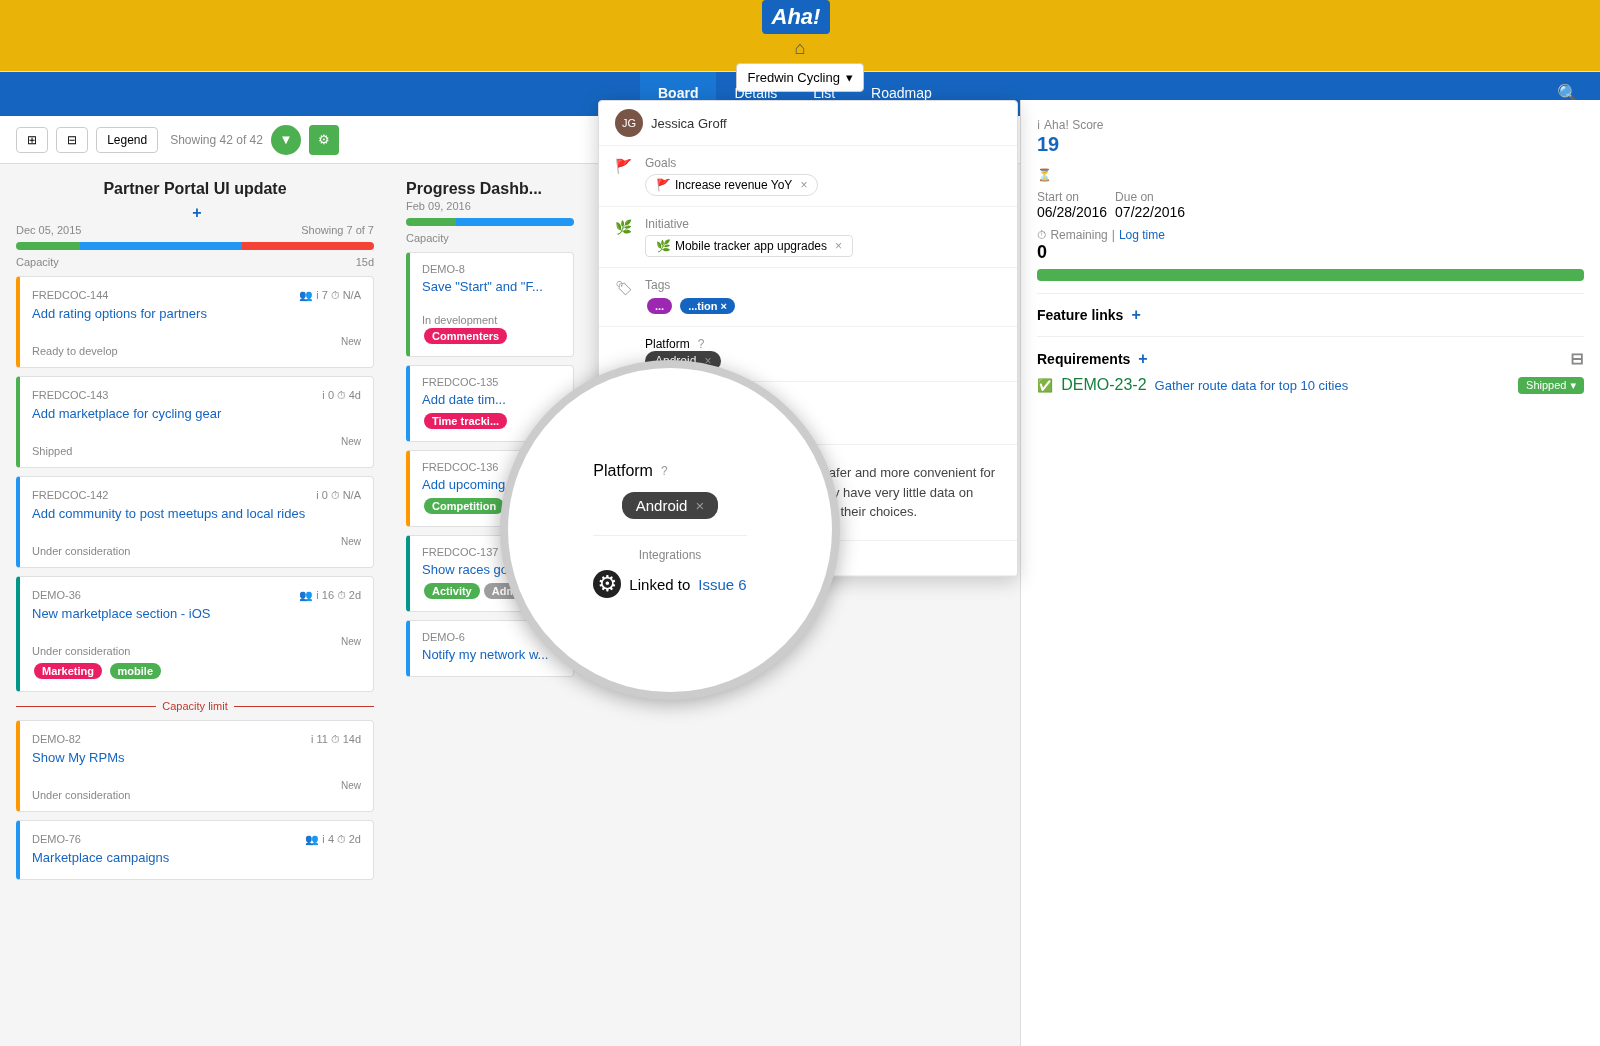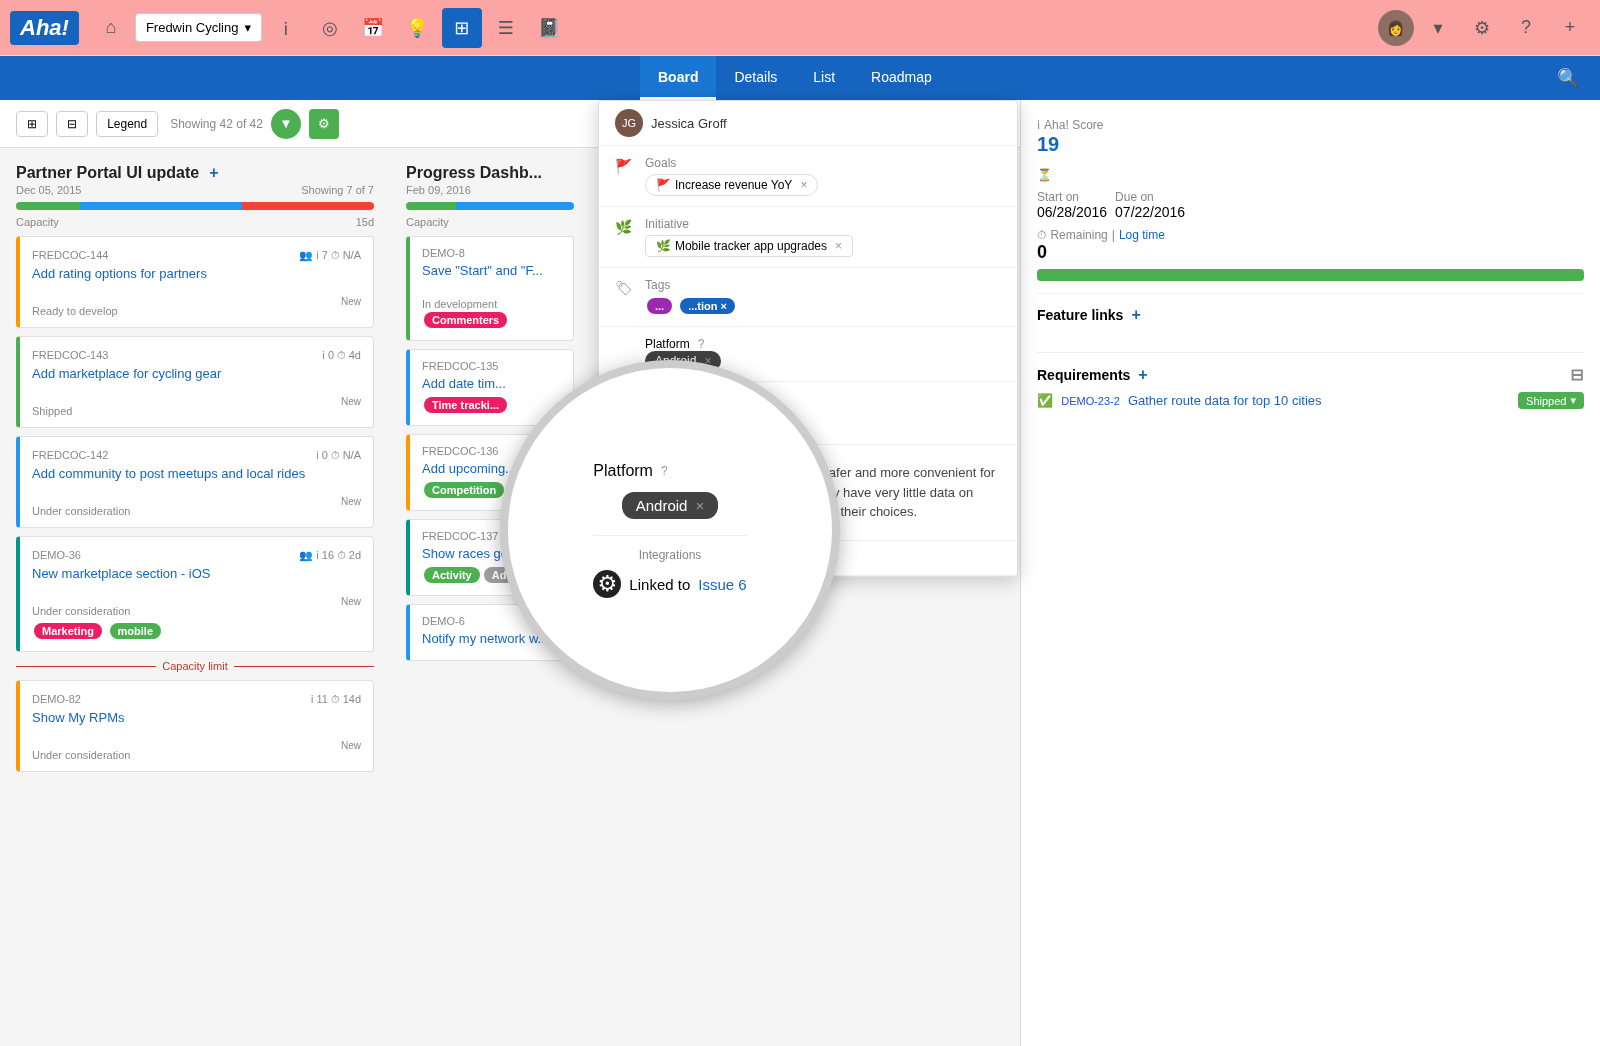--- a/index.html
+++ b/index.html
@@ -1,21 +1,21 @@
 <!DOCTYPE html>
 <html><head>
   <meta charset="utf-8">
   <style>
     * { box-sizing: border-box; margin: 0; padding: 0; }
     body { font-family: -apple-system, BlinkMacSystemFont, 'Segoe UI', Arial, sans-serif; font-size: 13px; background: #f5f5f5; overflow: hidden; width: 1600px; height: 1046px; }
 
     
     .top-nav {
-      display: flex; align-items: center; background: #fca5a5; border-bottom: 1px solid #ddd;
-      height: 56px; padding: 0 10px; gap: 4px;
+      display: flex; align-items: center; background: #eab308; border-bottom: 1px solid #ddd;
+      height: 72px; padding: 0 10px; gap: 4px; flex-direction: column;
     }
     .logo-box {
       background: #1565c0; color: #fff; font-weight: 900; font-size: 22px;
       padding: 4px 10px; border-radius: 4px; margin-right: 8px; font-style: italic;
     }
     .nav-icon-btn {
       width: 40px; height: 40px; display: flex; align-items: center; justify-content: center;
       border-radius: 4px; cursor: pointer; color: #555; font-size: 18px; border: none; background: none;
     }
     .nav-icon-btn.active { background: #1565c0; color: #fff; }
@@ -133,24 +133,24 @@
     .remaining-section { margin: 8px 0; }
     .remaining-label { font-size: 12px; color: #888; display: flex; align-items: center; gap: 4px; }
     .log-time-link { color: #1565c0; cursor: pointer; font-size: 12px; }
     .remaining-value { font-size: 18px; font-weight: 700; }
     .progress-bar-full { height: 12px; background: #4caf50; border-radius: 4px; margin: 6px 0; width: 100%; }
     .feature-links-section { margin: 12px 0; border-top: 1px solid #eee; padding-top: 12px; }
     .section-title { font-size: 14px; font-weight: 700; display: flex; align-items: center; gap: 4px; margin-bottom: 8px; }
     .belongs-to { font-size: 13px; color: #555; }
     .belongs-link { color: #1565c0; font-size: 13px; cursor: pointer; }
     .init-icon-sm { color: #4caf50; font-size: 14px; }
-    .requirements-section { margin: 28px 0; border-top: 1px solid #eee; padding-top: 12px; }
+    .requirements-section { margin: 12px 0; border-top: 1px solid #eee; padding-top: 12px; }
     .req-row { display: flex; align-items: center; gap: 8px; font-size: 13px; margin: 4px 0; }
     .req-check { color: #4caf50; }
-    .req-id { color: #1d4ed8; font-size: 11px; }
+    .req-id { color: #15803d; font-size: 16px; }
     .req-title { color: #1565c0; cursor: pointer; }
     .shipped-badge { background: #4caf50; color: #fff; border-radius: 4px; padding: 2px 8px; font-size: 11px; display: flex; align-items: center; gap: 4px; cursor: pointer; }
     .description-section { font-size: 13px; color: #444; line-height: 1.5; margin: 8px 0; }
     .attach-section { font-size: 12px; color: #1565c0; cursor: pointer; display: flex; align-items: center; gap: 4px; }
 
     
     .jessica-row { padding: 8px 16px; border-bottom: 1px solid #f0f0f0; font-size: 13px; color: #333; display: flex; align-items: center; gap: 8px; }
     .user-avatar-sm { width: 28px; height: 28px; border-radius: 50%; background: #795548; display: inline-flex; align-items: center; justify-content: center; color: #fff; font-size: 11px; }
 
     .add-btn { background: none; border: none; color: #1565c0; cursor: pointer; font-size: 16px; font-weight: 700; margin-left: 4px; }
@@ -201,21 +201,21 @@
   </button>
   <span class="showing-text">Showing 42 of 42</span>
   <div class="filter-btn">▼</div>
   <div class="settings-btn">⚙</div>
 </div>
 
 <div class="main-content">
 
   <div class="board-column" style="overflow-y:auto; width:390px; min-width:390px; padding:16px; background:#f5f5f5;">
     <div class="column-header">
-      <div style="display:flex; align-items:center; gap:6px;">
+      <div style="display:flex; align-items:center; gap:6px;flex-direction:column;">
         <span class="column-title">Partner Portal UI update</span>
         <button class="add-btn">+</button>
       </div>
       <div class="column-meta">
         <span>Dec 05, 2015</span>
         <span>Showing 7 of 7</span>
       </div>
       <div class="capacity-bar">
         <div class="cap-green"></div>
         <div class="cap-blue"></div>
@@ -286,20 +286,27 @@
         <span>DEMO-82</span>
         <span>ℹ 11 ⏱ 14d</span>
       </div>
       <div class="card-title">Show My RPMs</div>
       <div class="card-bottom">
         <span class="card-status">Under consideration</span>
         <span class="card-badge">New</span>
       </div>
     </div>
 
+    <div class="feature-card blue">
+      <div class="card-id-row">
+        <span>DEMO-76</span>
+        <span>👥 ℹ 4 ⏱ 2d</span>
+      </div>
+      <div class="card-title">Marketplace campaigns</div>
+    </div>
   </div>
 
   <div class="board-column" style="overflow-y:auto; width:200px; min-width:200px; padding:16px; background:#f5f5f5; overflow:hidden;">
     <div class="column-header">
       <span class="column-title">Progress Dashb...</span>
       <div class="column-meta">
         <span>Feb 09, 2016</span>
       </div>
       <div class="capacity-bar">
         <div class="cap-green" style="width:30%;"></div>

